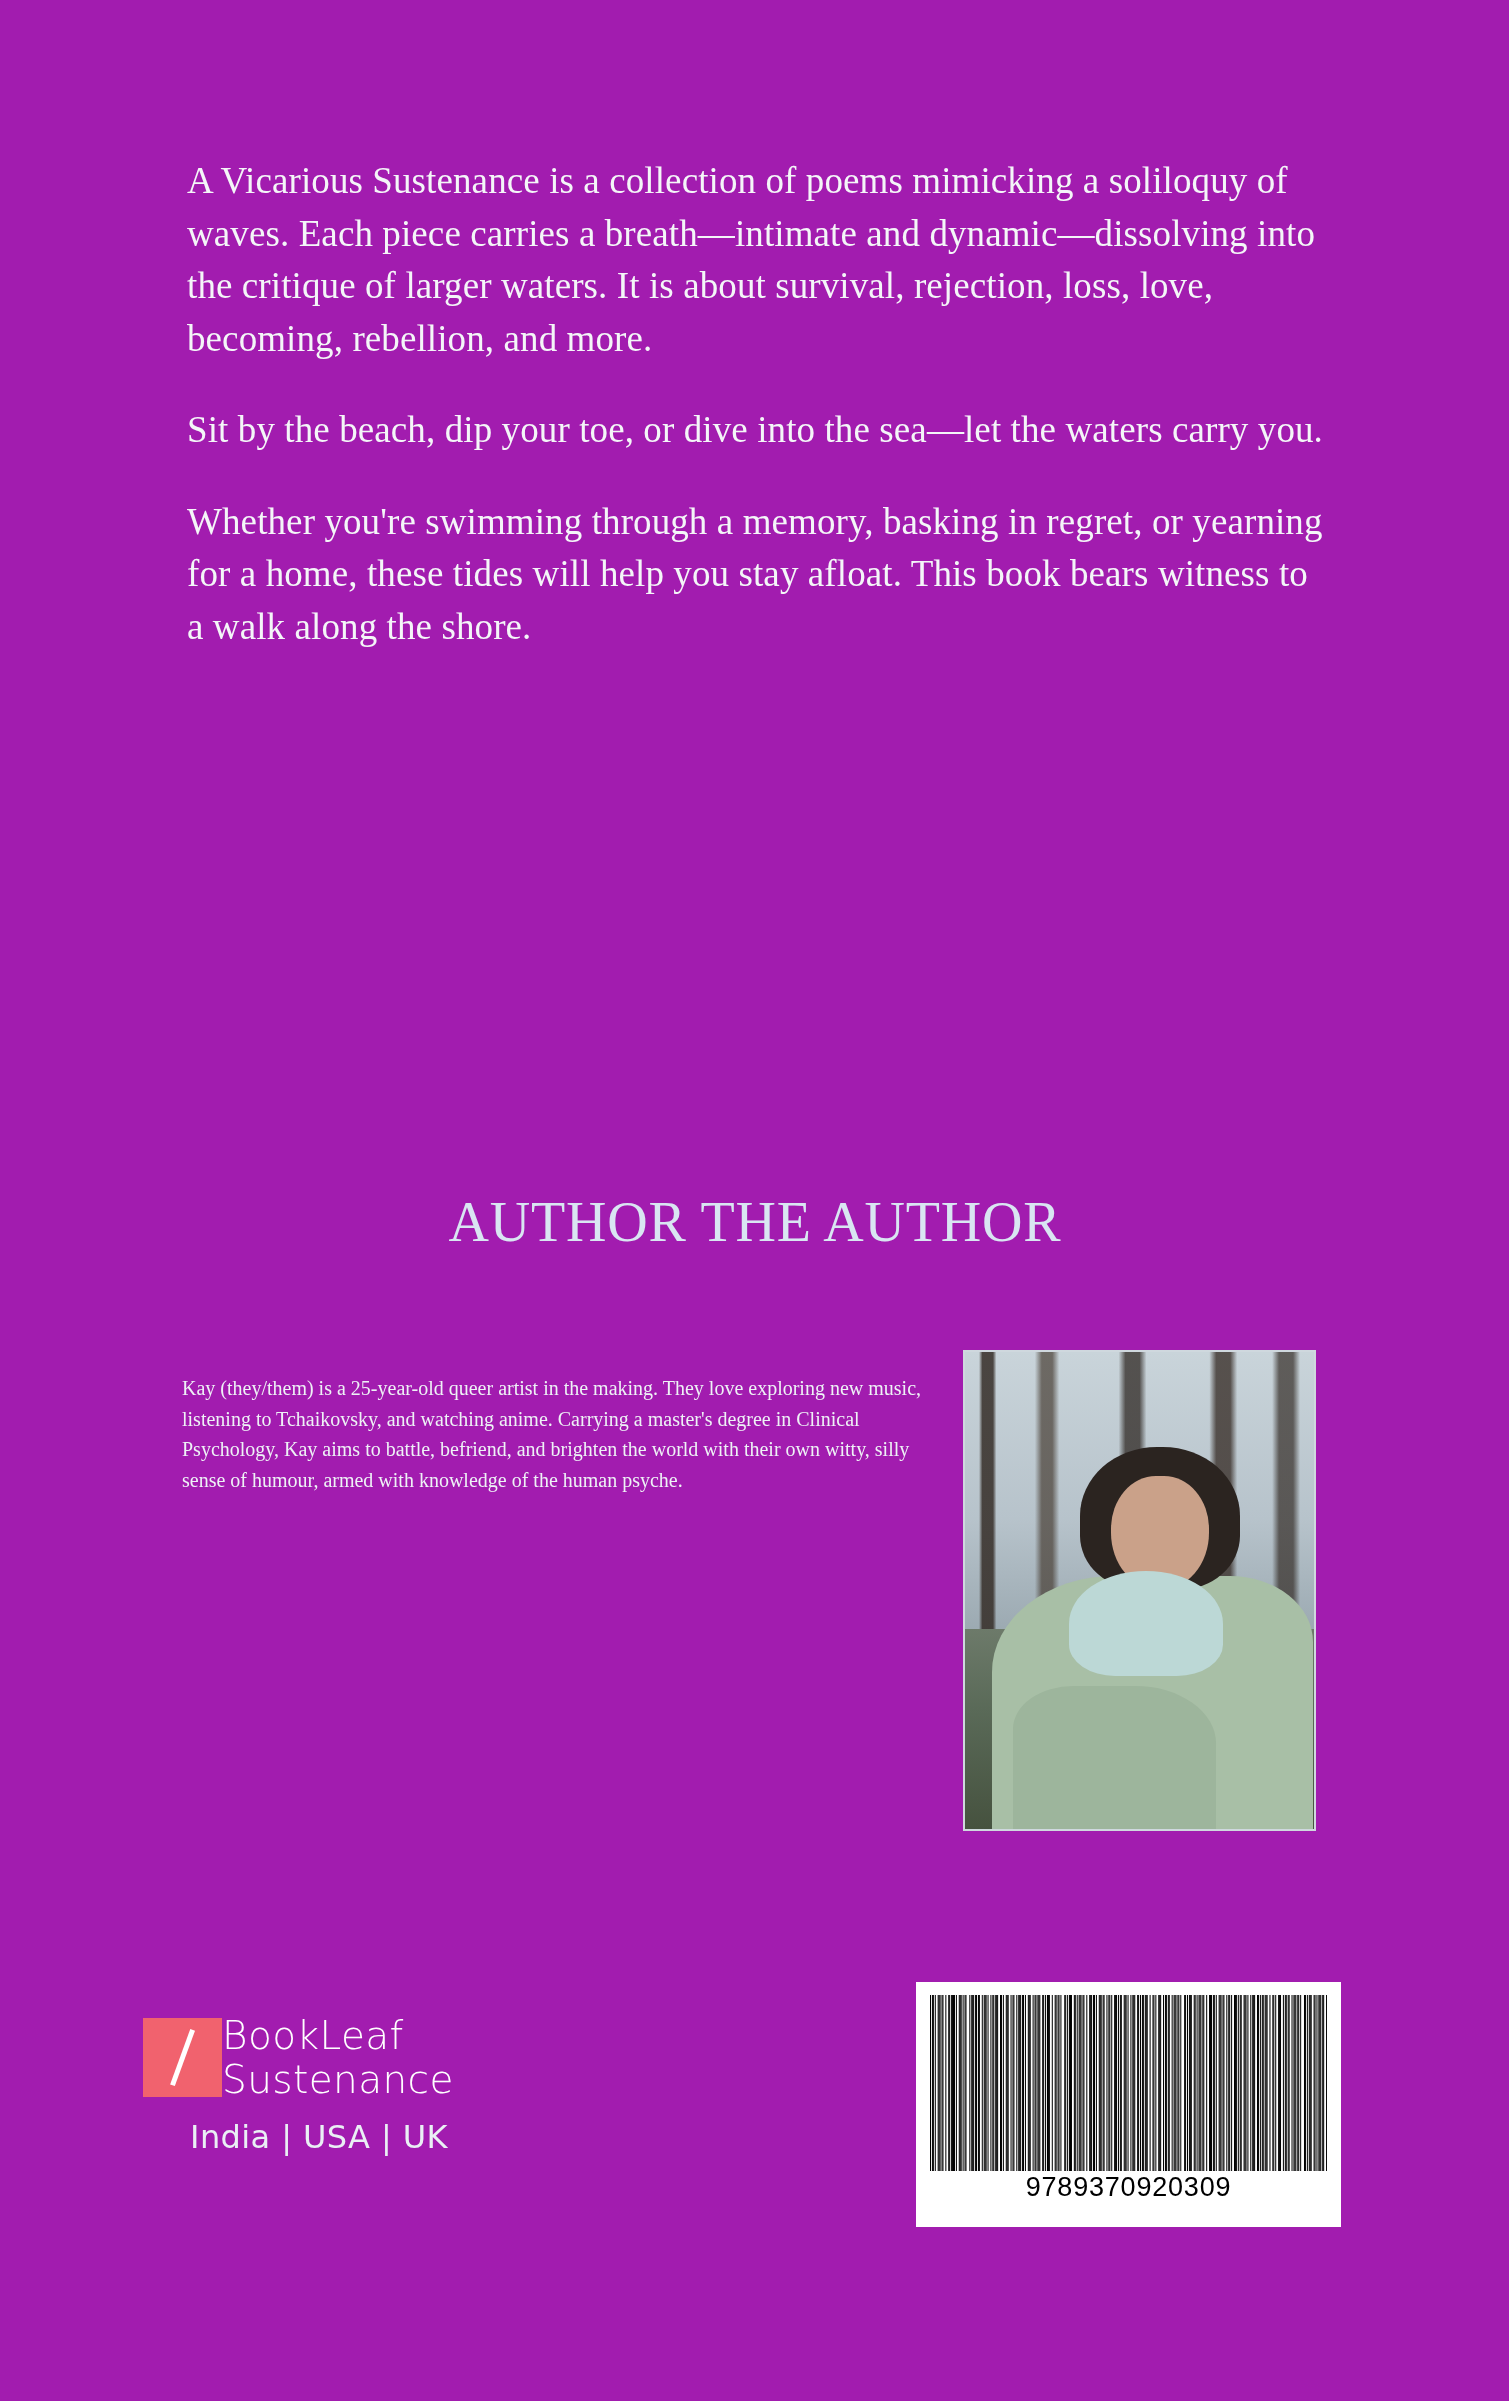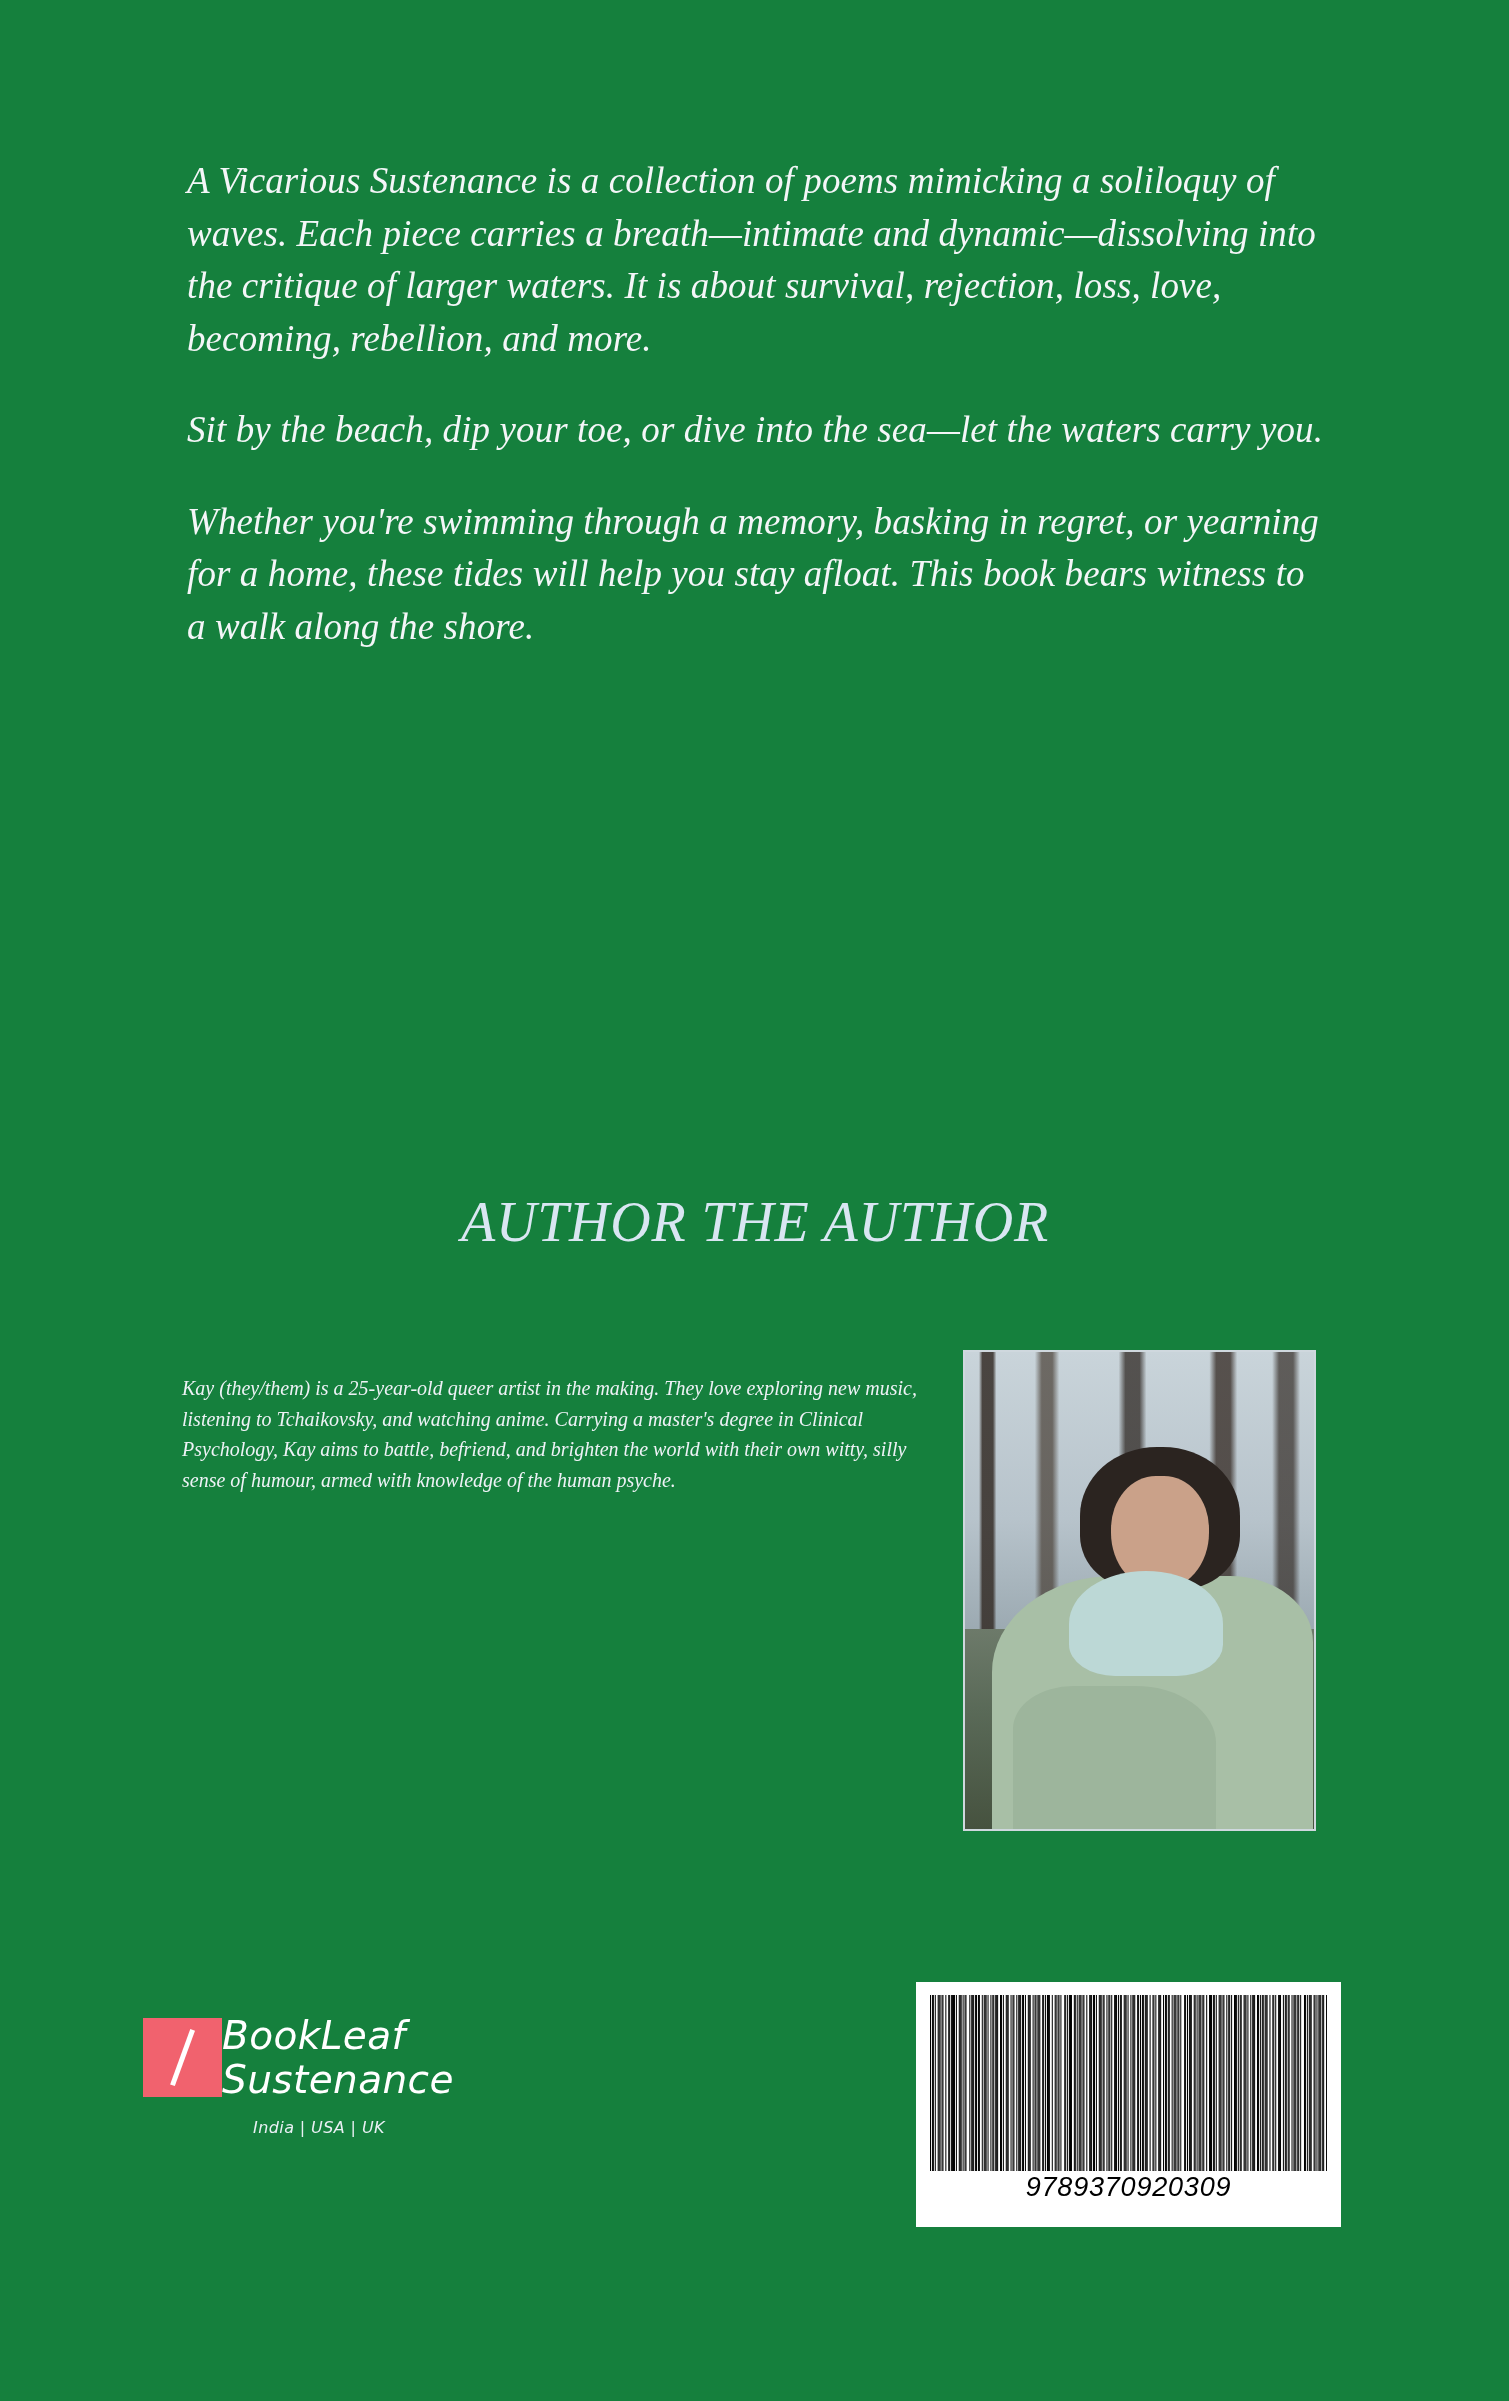--- a/index.html
+++ b/index.html
@@ -10,22 +10,21 @@
     width: 1510px;
     height: 2401px;
     background: #0d3560;
     font-family: "Liberation Serif", serif;
     overflow: hidden;
     position: relative;
   }
   .page {
     position: absolute;
     inset: 0;
-    background: #15803d;
-    font-style: italic;
+    background: #a21caf;
   }
 
   
   .blurb {
     position: absolute;
     left: 187px;
     top: 155px;
     width: 1145px;
     color: #f4f6f8;
     font-size: 37px;
@@ -180,21 +179,21 @@
     letter-spacing: 0.4px;
   }
   .logo-words .w1 { display: block; }
   .logo-words .w2 { display: block; }
   .logo-countries {
     margin-top: 16.4px;
     text-align: center;
     width: 352px;
     color: #eaf0f5;
     font-family: "DejaVu Sans", sans-serif;
-    font-size: 16px;
+    font-size: 32px;
     letter-spacing: 0.4px;
   }
 
   
   .barcode-block {
     position: absolute;
     left: 916px;
     top: 1974px;
     width: 425px;
     height: 245px;

